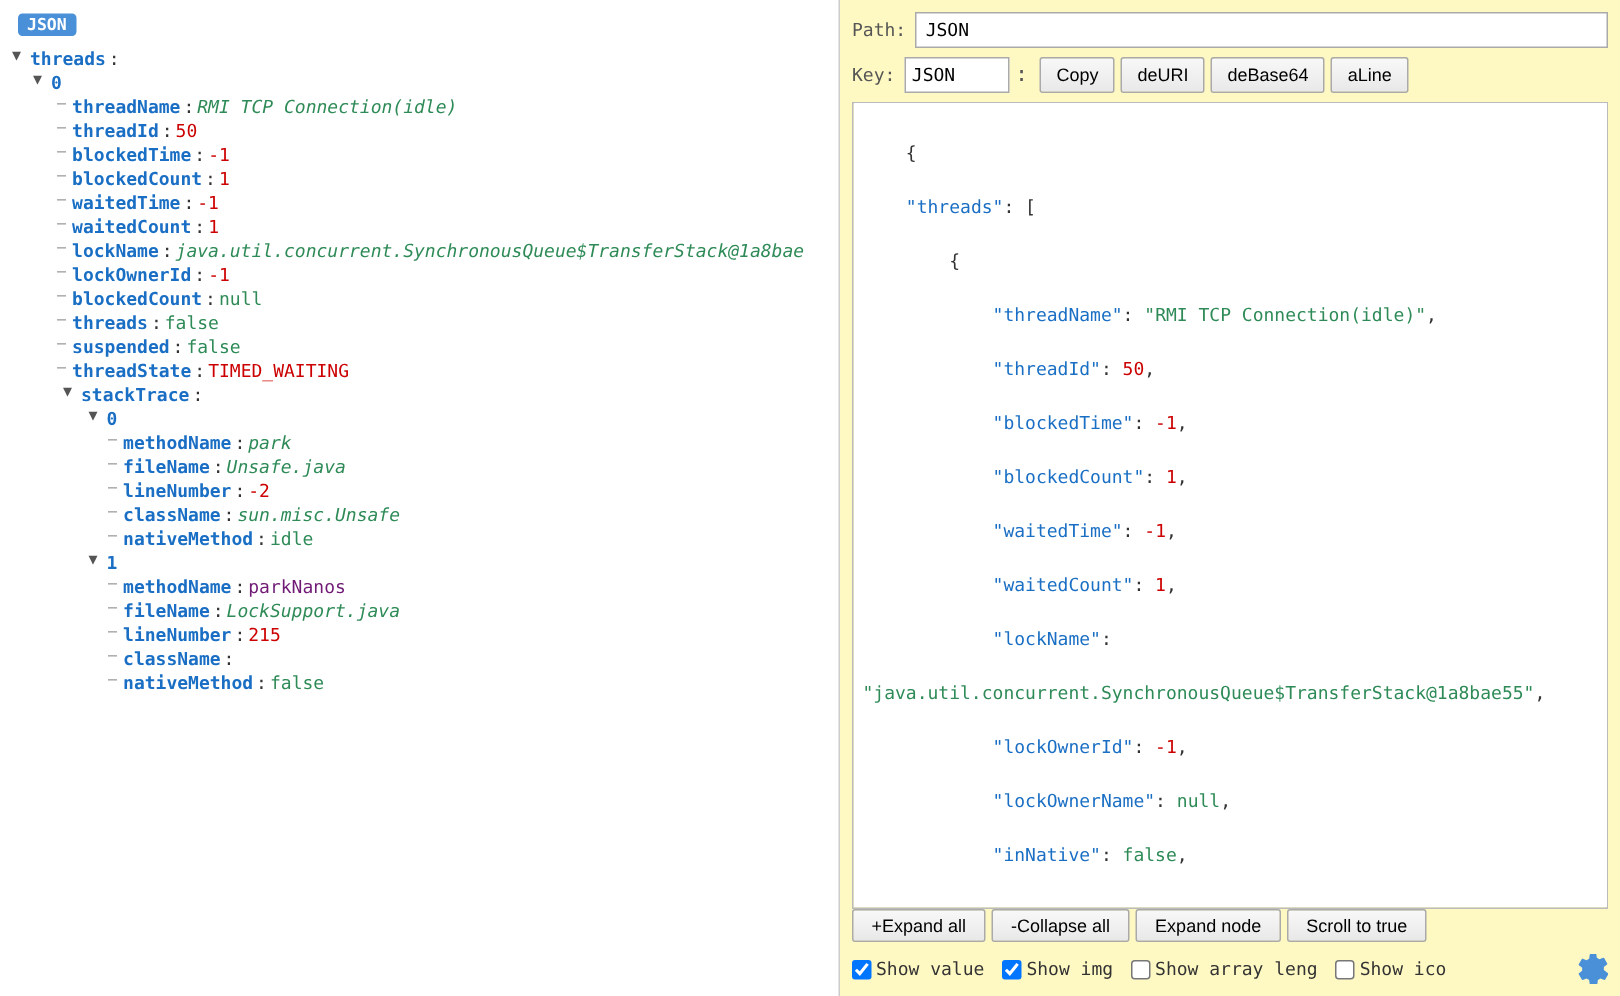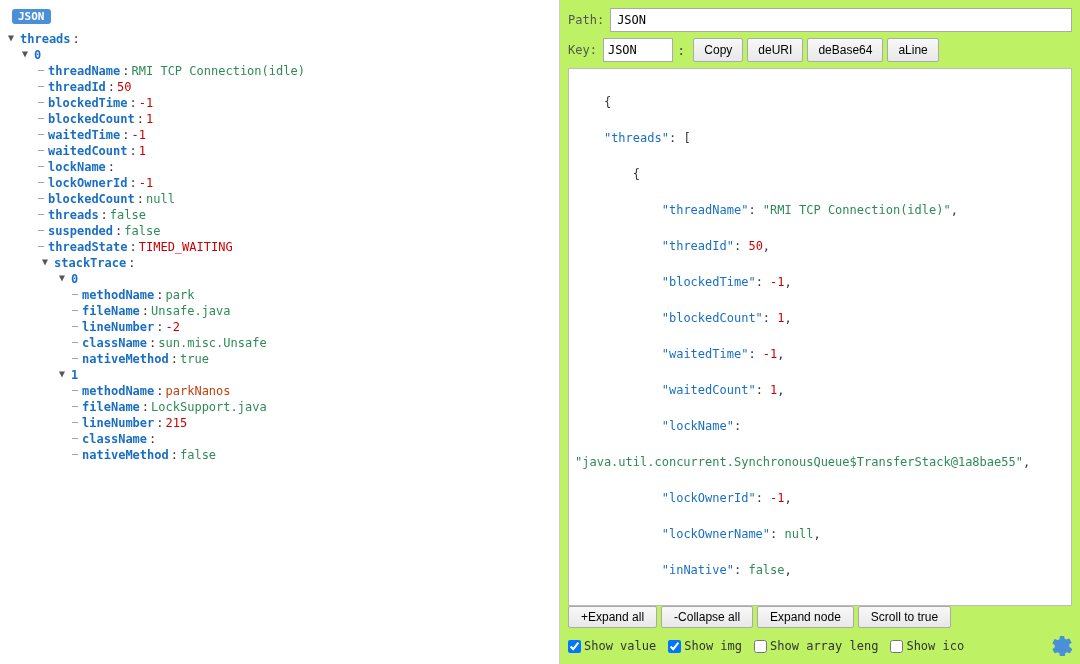--- a/index.html
+++ b/index.html
@@ -63,32 +63,32 @@
     .key-label {
       color: #1a6fc4;
       font-weight: bold;
     }
 
     .colon {
       color: #333;
       margin: 0 2px;
     }
 
-    .val-string { color: #2e8b57; }
+    .val-string { color: #2e8b57; font-style: italic; }
     .val-number { color: #c00; }
-    .val-purple { color: #c2410c; }
+    .val-purple { color: #701a75; }
     .val-null { color: #2e8b57; }
     .val-bool-false { color: #2e8b57; }
     .val-bool-true { color: #2e8b57; }
     .val-state { color: #c00; }
 
     
     .right-panel {
       flex: 1;
-      background: #bef264;
+      background: #fef9c3;
       display: flex;
       flex-direction: column;
       padding: 8px;
     }
 
     .path-row {
       display: flex;
       align-items: center;
       margin-bottom: 6px;
     }
@@ -274,20 +274,21 @@
     <span class="line-prefix">—</span>
     <span class="key-label">waitedCount</span>
     <span class="colon"> : </span>
     <span class="val-number">1</span>
   </div>
 
   <div class="tree-node" style="--indent: 38px;">
     <span class="line-prefix">—</span>
     <span class="key-label">lockName</span>
     <span class="colon"> : </span>
+    <span class="val-string">java.util.concurrent.SynchronousQueue$TransferStack@1a8bae</span>
   </div>
 
   <div class="tree-node" style="--indent: 38px;">
     <span class="line-prefix">—</span>
     <span class="key-label">lockOwnerId</span>
     <span class="colon"> : </span>
     <span class="val-number">-1</span>
   </div>
 
   <div class="tree-node" style="--indent: 38px;">
@@ -354,21 +355,21 @@
     <span class="line-prefix">—</span>
     <span class="key-label">className</span>
     <span class="colon"> : </span>
     <span class="val-string">sun.misc.Unsafe</span>
   </div>
 
   <div class="tree-node" style="--indent: 72px;">
     <span class="line-prefix">—</span>
     <span class="key-label">nativeMethod</span>
     <span class="colon"> : </span>
-    <span class="val-bool-true">true</span>
+    <span class="val-bool-true">idle</span>
   </div>
 
   <div class="tree-node" style="--indent: 55px;">
     <span class="toggle">▼</span>
     <span class="key-label">1</span>
   </div>
 
   <div class="tree-node" style="--indent: 72px;">
     <span class="line-prefix">—</span>
     <span class="key-label">methodName</span>

